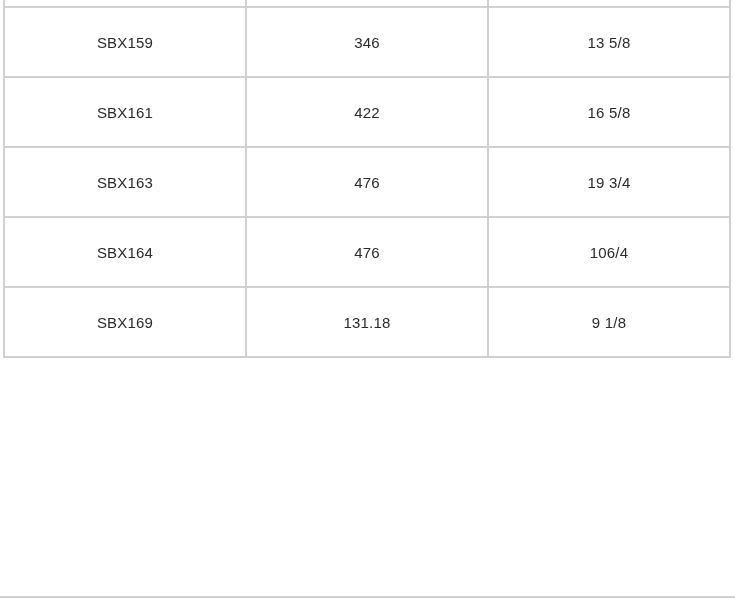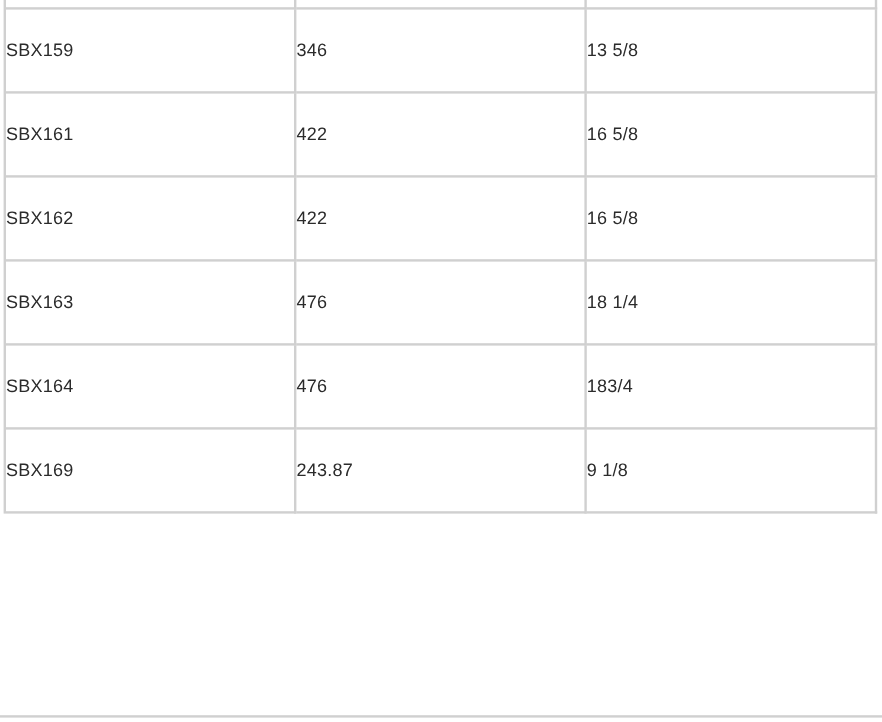--- a/index.html
+++ b/index.html
@@ -29,21 +29,21 @@
       border-left: 2px solid var(--border, #d0d0d0);
       border-top: 2px solid var(--border, #d0d0d0);
     }
     table.spec td {
       box-sizing: border-box;
       width: 242px;
       height: 70px;            
       padding: 0;
       border-right: 2px solid var(--border, #d0d0d0);
       border-bottom: 2px solid var(--border, #d0d0d0);
-      text-align: left;
+      text-align: center;
       vertical-align: middle;
       font-size: 15px;
       letter-spacing: 0.2px;
       color: var(--text, #2b2b2b);
       white-space: nowrap;
       overflow: hidden;
     }
     tr.cropped-row td {
       
     }
@@ -72,35 +72,30 @@
           <td>SBX159</td>
           <td>346</td>
           <td>13 5/8</td>
         </tr>
         <tr>
           <td>SBX161</td>
           <td>422</td>
           <td>16 5/8</td>
         </tr>
         <tr>
-          <td>SBX162</td>
-          <td>422</td>
-          <td>16 5/8</td>
-        </tr>
-        <tr>
           <td>SBX163</td>
           <td>476</td>
-          <td>18 1/4</td>
+          <td>19 3/4</td>
         </tr>
         <tr>
           <td>SBX164</td>
           <td>476</td>
-          <td>183/4</td>
+          <td>106/4</td>
         </tr>
         <tr>
           <td>SBX169</td>
-          <td>243.87</td>
+          <td>131.18</td>
           <td>9 1/8</td>
         </tr>
       </tbody>
   </table>
   <div class="bottom-line"></div>
 </div>
 
 </body></html>

